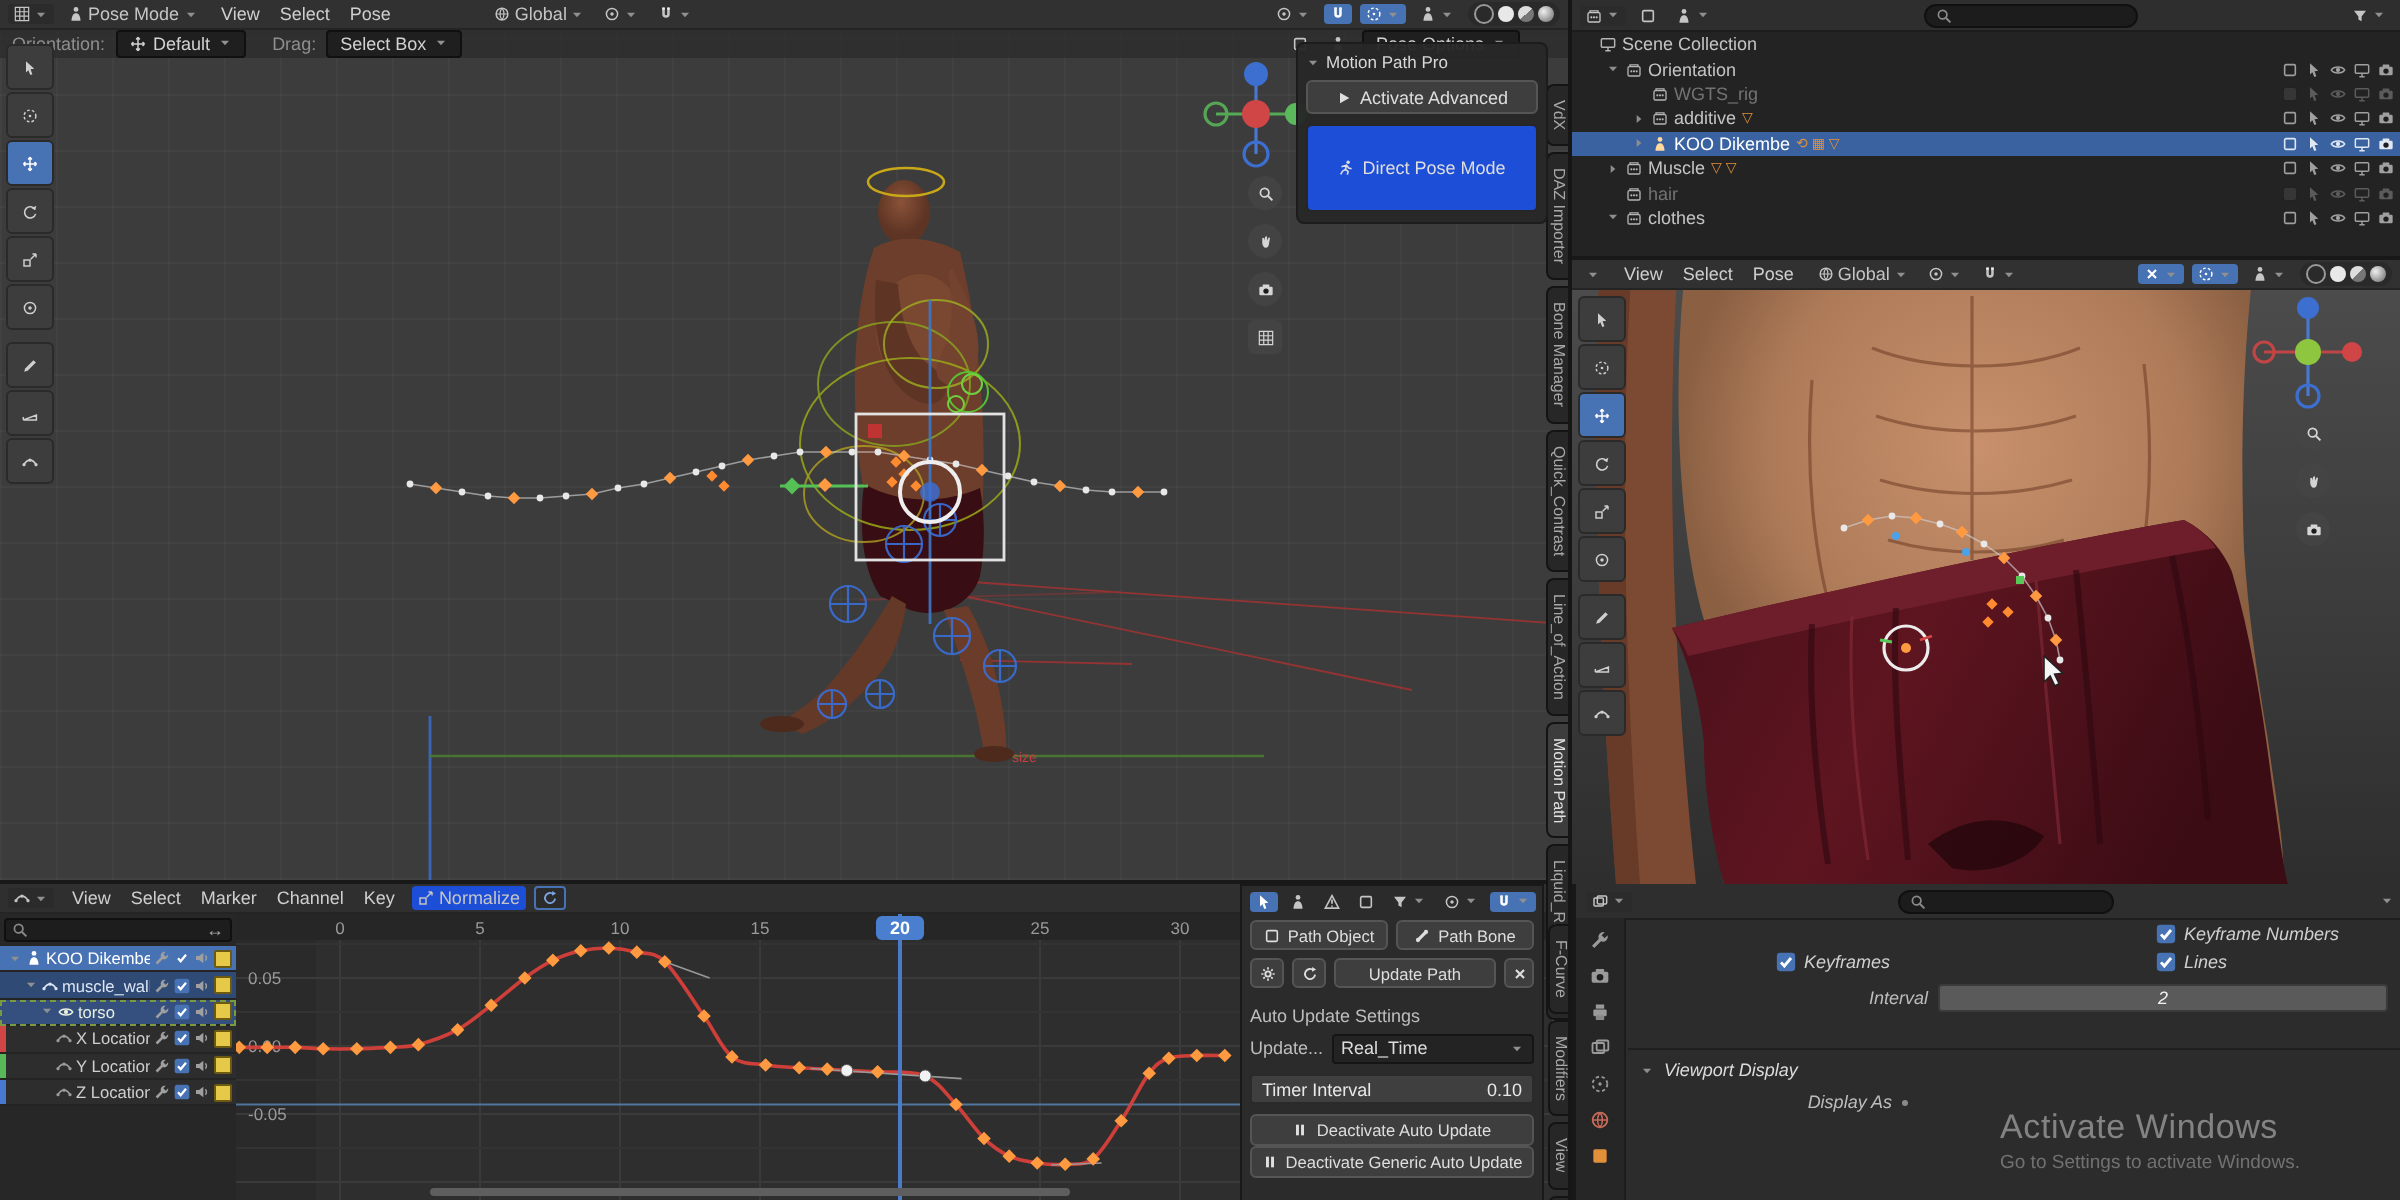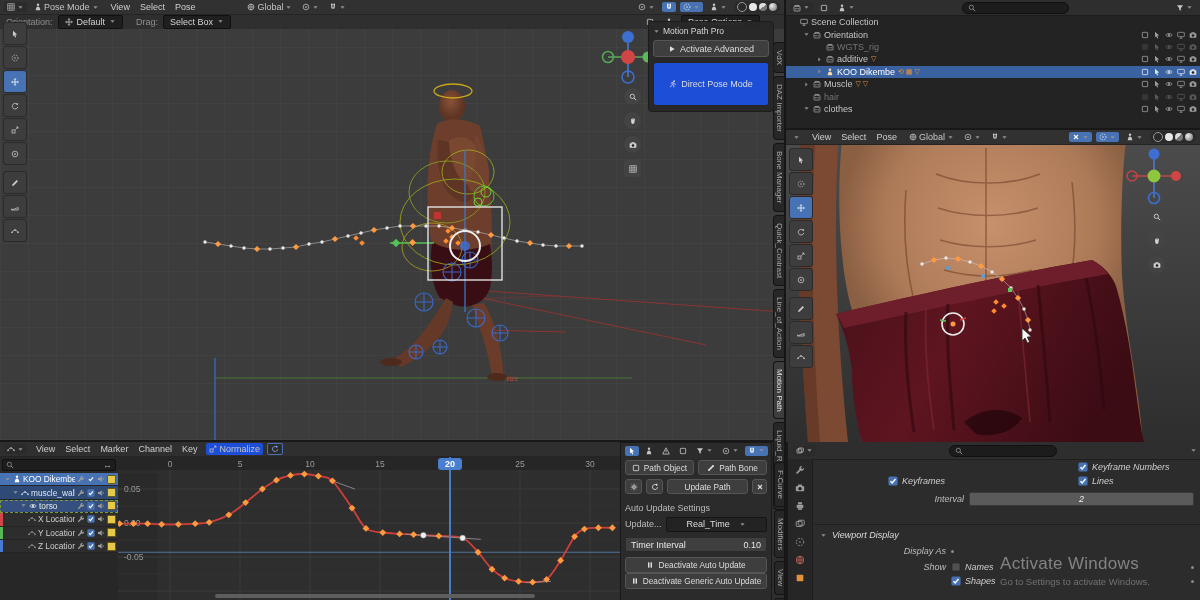--- a/index.html
+++ b/index.html
@@ -61,21 +61,21 @@
   .chrow .strip{position:absolute;left:0;top:0;bottom:0;width:3px;}
   .chrow .nm{flex:1;overflow:hidden;white-space:nowrap;font-size:8.3px;}
   .kbox{width:7px;height:7px;background:#e6c948;border:1px solid #6d5a12;border-radius:1px;flex:none;}
   
   #ppanel{left:620px;top:0px;width:142px;height:160px;background:#2b2b2b;border:1px solid #191919;
       z-index:26;padding:0 4px;}
   #ppanel .icons{display:flex;gap:3px;align-items:center;height:15px;}
   #ppanel .btn{height:13px;font-size:8.3px;}
   .plabel{color:#bdbdbd;margin:3px 0;}
   .pselect{display:flex;align-items:center;background:#232323;border:1px solid #151515;
-      border-radius:2px;height:13px;padding:0 20px;color:#ddd;}
+      border-radius:2px;height:13px;padding:0 4px;color:#ddd;}
   .pslider{display:flex;align-items:center;justify-content:space-between;background:#3f3f3f;
       border:1px solid #2a2a2a;border-radius:2px;height:13px;padding:0 5px;color:#e8e8e8;}
   
   #outliner{left:786px;top:0;width:414px;height:128px;background:#232323;}
   #outliner .hd{display:flex;align-items:center;height:15px;background:#2e2e2e;
       border-bottom:1px solid #1c1c1c;gap:4px;padding:0 4px;}
   .srch{flex:1;max-width:110px;display:flex;align-items:center;gap:3px;background:#1c1c1c;
       border:1px solid #101010;border-radius:8px;height:10px;padding:0 5px;color:#8a8a8a;}
   .orow{display:flex;align-items:center;height:12.4px;gap:3px;padding-right:3px;color:#c4c4c4;}
   .orow.sel{background:#3a62a0;color:#fff;}
@@ -1524,42 +1524,20 @@
     <div class="prow" style="left:32px;top:88px">
       <svg class="caret">
           <use href="#i-caret"></use>
         </svg>
       <span style="color:#dcdcdc">Viewport Display</span>
     </div>
     <div class="prow" style="left:30px;top:104px;width:376px">
       <span class="plab" style="width:128px">Display As</span>
       <span class="adot"></span>
     </div>
-    <div class="prow" style="left:30px;top:120px;width:376px">
-      <span class="plab" style="width:128px">Show</span>
-      <span class="cb">
-          <svg class="ic">
-            <use href="#i-checkoff"></use>
-          </svg>
-          <span>Names</span>
-        </span>
-      <span style="flex:1"></span>
-        <span class="adot"></span>
-    </div>
-    <div class="prow" style="left:30px;top:134px;width:376px">
-      <span style="width:128px"></span>
-      <span class="cb">
-          <svg class="ic">
-            <use href="#i-checkon"></use>
-          </svg>
-          <span>Shapes</span>
-        </span>
-      <span style="flex:1"></span>
-        <span class="adot"></span>
-    </div>
     <div id="wmark" style="left:212px;top:112px">
       <div class="l1">Activate Windows</div>
       <div class="l2">Go to Settings to activate Windows.</div>
     </div>
   </div>
 
   <div class="divider-v" style="left:784px;top:0;width:2px;height:600px"></div>
 
 </div>
 

